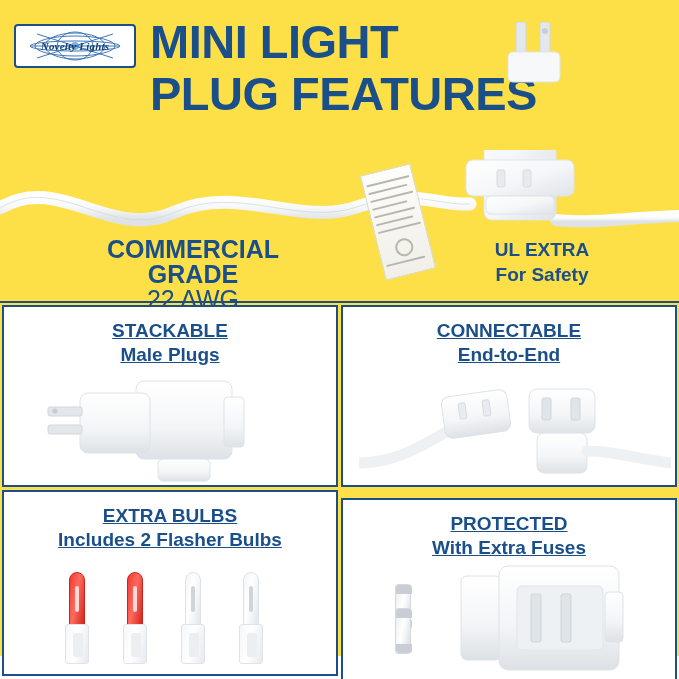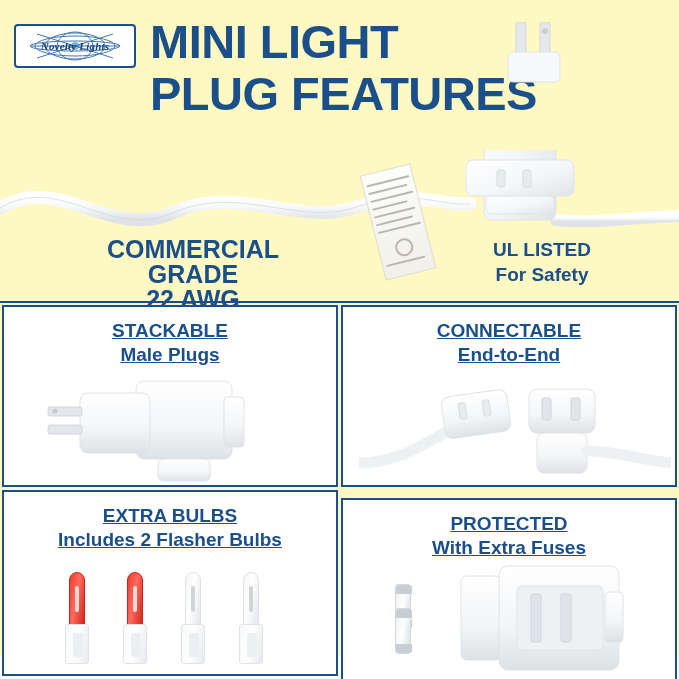--- a/index.html
+++ b/index.html
@@ -5,21 +5,21 @@
   html,body{margin:0;padding:0;}
   body{
     width:679px;height:679px;
     background:#ffffff;
     font-family:"Liberation Sans", sans-serif;
     overflow:hidden;
   }
   .page{
     position:relative;
     width:679px;height:656px;
-    background:#fef9c3;
+    background:#fde047;
     box-sizing:border-box;
   }
   
   .header{
     position:absolute;left:0;top:0;width:679px;height:300px;
   }
   .logo{
     position:absolute;left:14px;top:24px;width:118px;height:40px;
     border:2px solid #1b4f8a;border-radius:4px;background:#ffffff;
     overflow:hidden;
@@ -42,21 +42,21 @@
     letter-spacing:-0.5px;
   }
   .title .l2{display:block;}
 
   
   .cord-wrap{position:absolute;left:0;top:150px;width:679px;height:110px;}
   .cap-left{
     position:absolute;left:78px;top:237px;width:230px;text-align:center;
     color:#1b4f8a;font-weight:700;font-size:25px;line-height:25px;
   }
-  .cap-left .sub{display:block;font-weight:700;}
+  .cap-left .sub{display:block;font-weight:400;}
   .cap-right{
     position:absolute;left:452px;top:237px;width:180px;text-align:center;
     color:#1b4f8a;font-weight:700;font-size:19px;line-height:25px;
   }
   .cap-right .sub{display:block;font-weight:700;font-size:19px;text-align:center;}
 
   
   .grid{
     position:absolute;left:0;top:303px;width:679px;height:376px;
   }
@@ -211,21 +211,21 @@
       <div class="tseal" style="top:70px;"></div>
       <div class="tline" style="top:92px;width:40px;"></div>
     </div>
 
     <div class="cap-left">
       <span>COMMERCIAL GRADE</span>
       <span class="sub">22 AWG</span>
     </div>
 
     <div class="cap-right">
-      <span>UL LISTED</span>
+      <span>UL EXTRA</span>
       <span class="sub">For Safety</span>
     </div>
   </div>
 
   <div class="grid-toprule"></div>
 
   <div class="grid">
 
     <div class="panel p-tl">
       <div class="ptitle">

